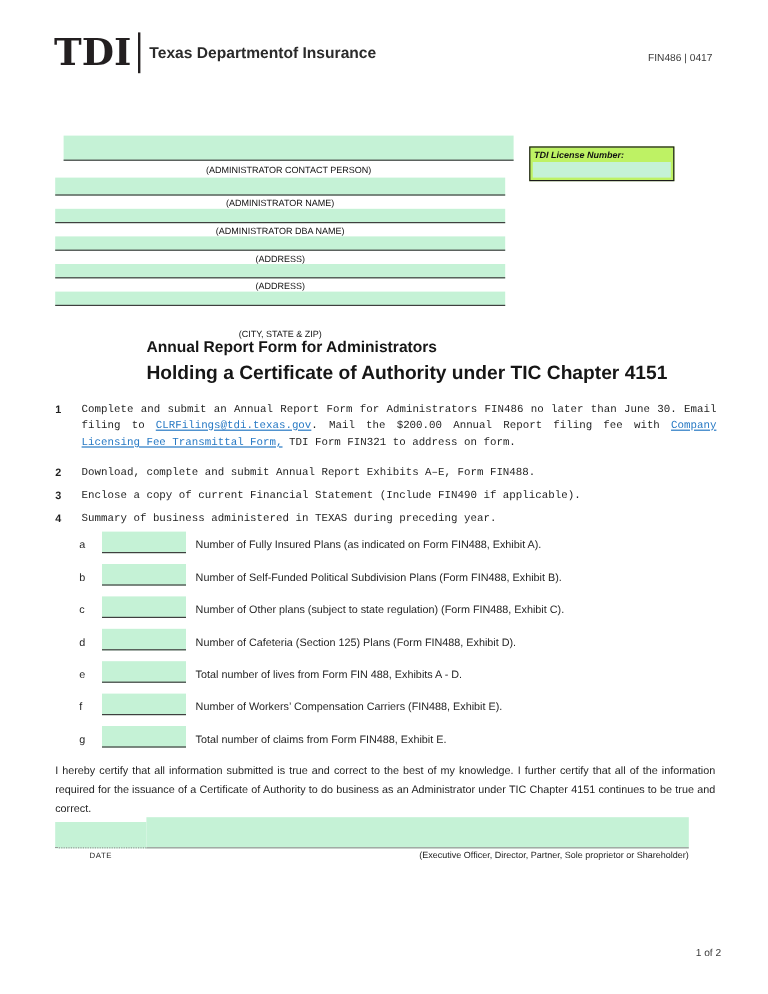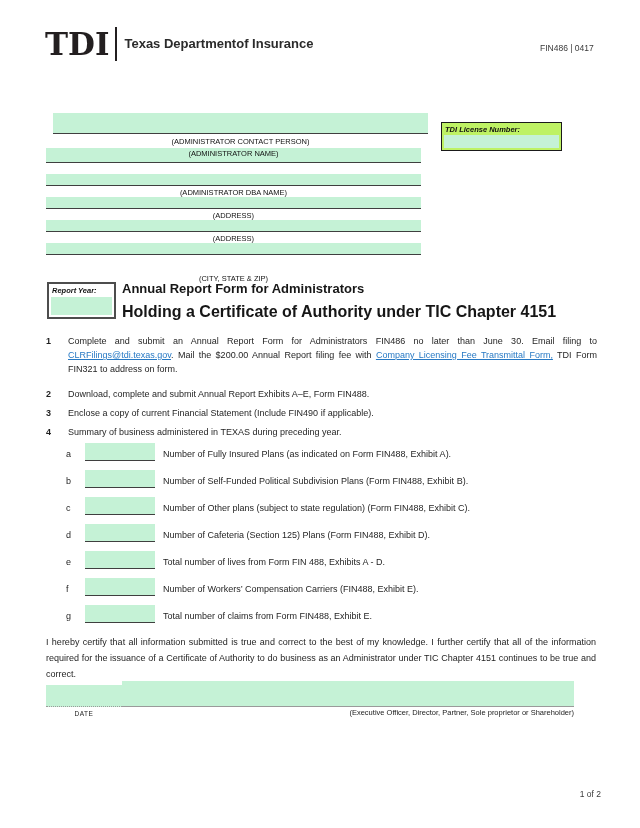--- a/index.html
+++ b/index.html
@@ -26,21 +26,21 @@
   .ry-label { position:absolute; left:3px; top:2px; font-style:italic; font-weight:600; font-size:7.5px; color:#111; white-space:nowrap; }
   .ry-input { position:absolute; left:2px; right:2px; top:13px; bottom:2px; background:#c5f2d6; }
 
   
   .title-main { position:absolute; left:122px; top:281px; font-size:13px; font-weight:bold; color:#161616; }
   .title-sub  { position:absolute; left:122px; top:303px; font-size:16px; font-weight:bold; color:#161616; }
 
   
   .inst { position:absolute; left:46px; width:551px; display:flex; }
   .inst-num { width:22px; flex:none; font-weight:bold; font-size:9px; line-height:14px; }
-  .inst-body { flex:1; font-size:9px; line-height:14px; text-align:justify; }
+  .inst-body { flex:1; font-size:9px; line-height:14px; text-align:justify;font-family:Liberation Mono, monospace; }
   .link { color:#2779c4; text-decoration:underline; cursor:pointer; }
 
   
   .srow { position:absolute; left:46px; width:551px; height:19px; }
   .sletter { position:absolute; left:20px; bottom:3px; font-size:9px; }
   .sfield { position:absolute; left:39px; top:0; width:70px; height:17px; background:#c5f2d6; border-bottom:1px solid #3f3f3f; }
   .stext { position:absolute; left:117px; bottom:3px; font-size:9px; white-space:nowrap; }
 
   
   .cert { position:absolute; left:46px; top:634px; width:550px; font-size:9px; line-height:16px; text-align:justify; }
@@ -63,43 +63,39 @@
         <span>Texas Department</span>
         <span>of Insurance</span>
       </span>
   </div>
   <div class="form-number">FIN486 | 0417</div>
 
   <div class="afield" style="left:53px; top:113px; width:375px; height:20px;"></div>
   <div class="aflabel" style="left:53px; top:137px;">(ADMINISTRATOR CONTACT PERSON)</div>
 
   <div class="afield" style="left:46px; top:148px; width:375px; height:14px;"></div>
-  <div class="aflabel" style="left:46px; top:149px;">(ADMINISTRATOR NAME)</div>
+  <div class="aflabel" style="left:46px; top:165px;">(ADMINISTRATOR NAME)</div>
 
   <div class="afield" style="left:46px; top:174px; width:375px; height:11px;"></div>
   <div class="aflabel" style="left:46px; top:188px;">(ADMINISTRATOR DBA NAME)</div>
 
   <div class="afield" style="left:46px; top:197px; width:375px; height:11px;"></div>
   <div class="aflabel" style="left:46px; top:211px;">(ADDRESS)</div>
 
   <div class="afield" style="left:46px; top:220px; width:375px; height:11px;"></div>
   <div class="aflabel" style="left:46px; top:234px;">(ADDRESS)</div>
 
   <div class="afield" style="left:46px; top:243px; width:375px; height:11px;"></div>
   <div class="aflabel" style="left:46px; top:274px;">(CITY, STATE &amp; ZIP)</div>
 
   <div class="license-box">
     <div class="license-label">TDI License Number:</div>
     <div class="license-input"></div>
   </div>
 
-  <div class="ry-box">
-    <div class="ry-label">Report Year:</div>
-    <div class="ry-input"></div>
-  </div>
   <div class="title-main">Annual Report Form for Administrators</div>
   <div class="title-sub">Holding a Certificate of Authority under TIC Chapter 4151</div>
 
   <div class="inst" style="top:334px;">
     <span class="inst-num">1</span>
     <div class="inst-body"><span>Complete and submit an Annual Report Form for Administrators FIN486 no later than June 30. Email filing to </span><a class="link">CLRFilings@tdi.texas.gov</a><span>. Mail the $200.00 Annual Report filing fee with </span><a class="link">Company Licensing Fee Transmittal Form,</a><span> TDI Form FIN321 to address on form.</span></div>
   </div>
 
   <div class="inst" style="top:387px;">
     <span class="inst-num">2</span>

